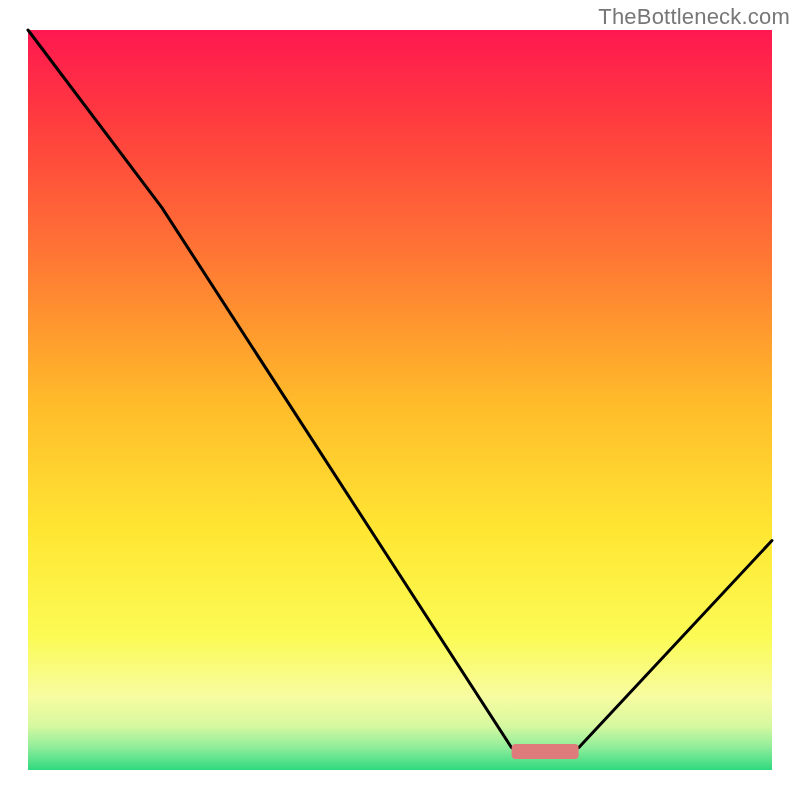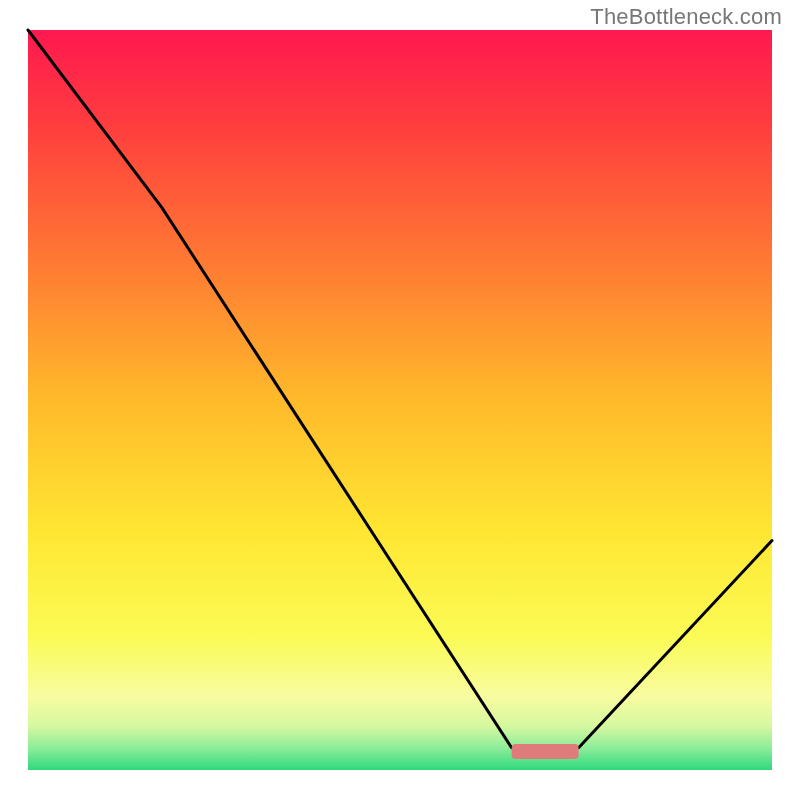--- a/index.html
+++ b/index.html
@@ -12,21 +12,21 @@
     background: #fff;
   }
   .wrap {
     position: relative;
     width: 800px;
     height: 800px;
   }
   .watermark {
     position: absolute;
     top: 4px;
-    right: 18px;
+    right: 10px;
     font-size: 22px;
     color: #777;
     font-weight: 500;
     letter-spacing: 0.2px;
     z-index: 10;
   }
   svg.chart {
     position: absolute;
     inset: 0;
     width: 800px;

